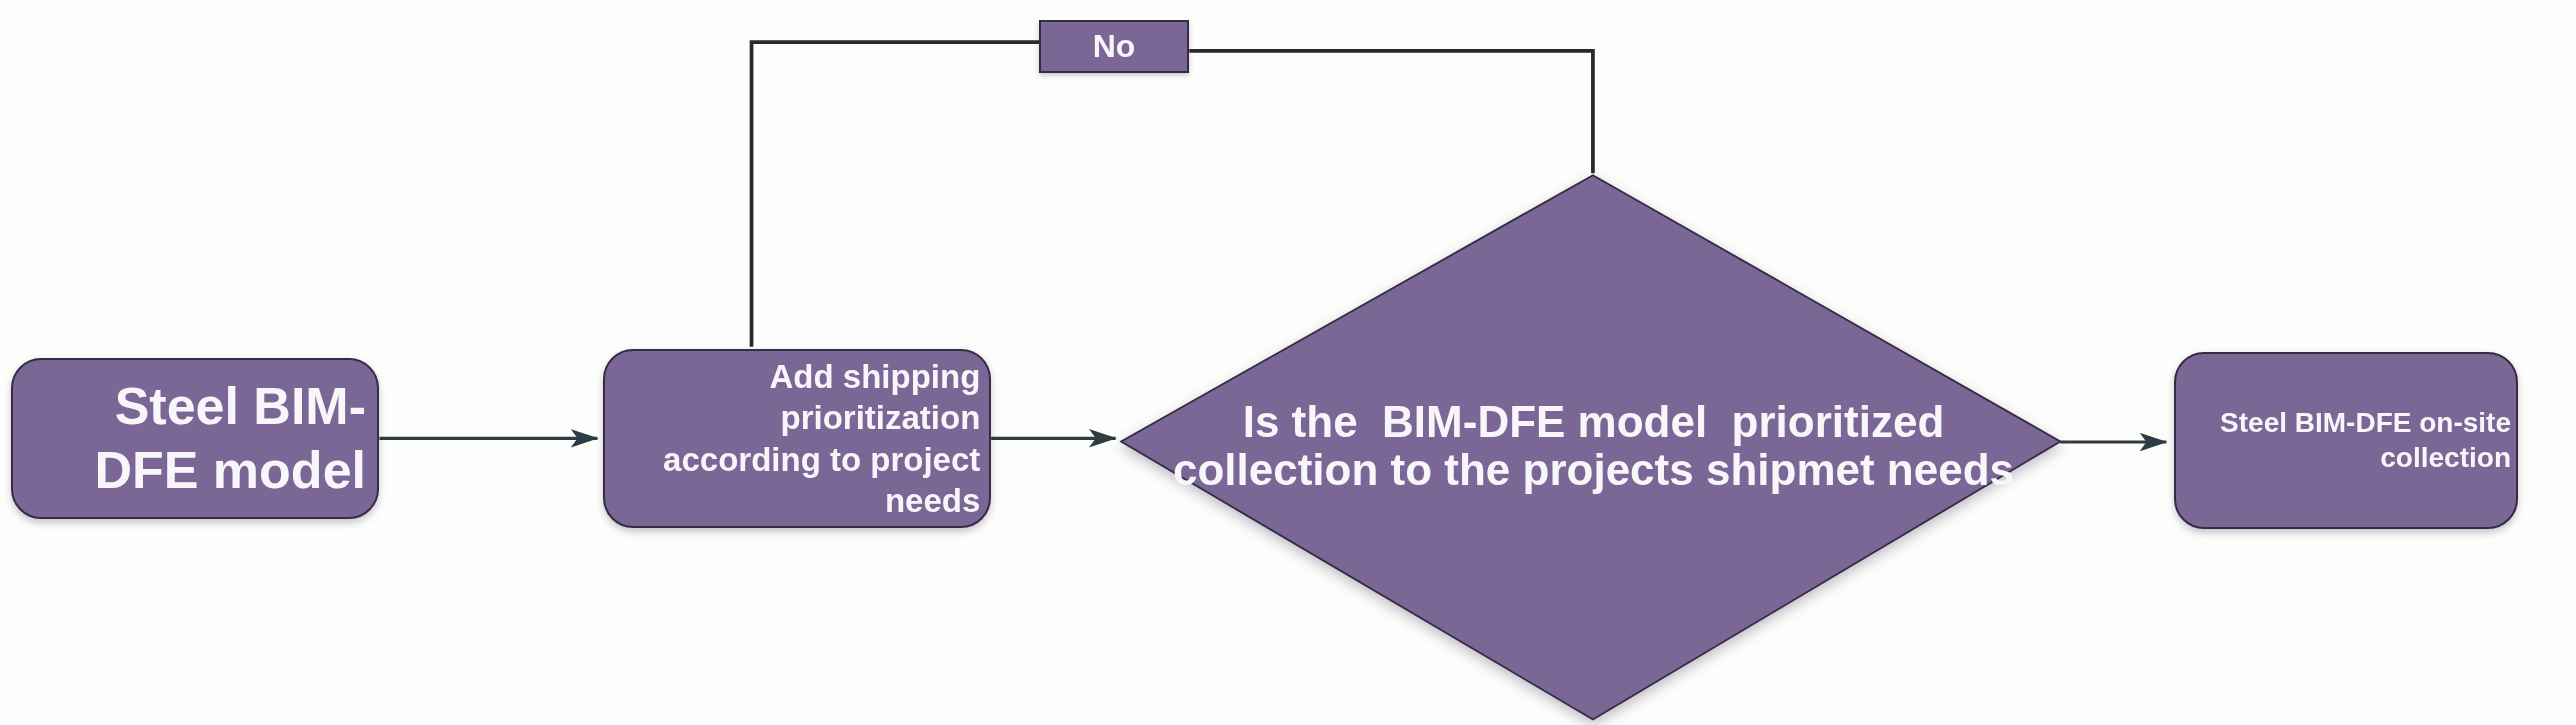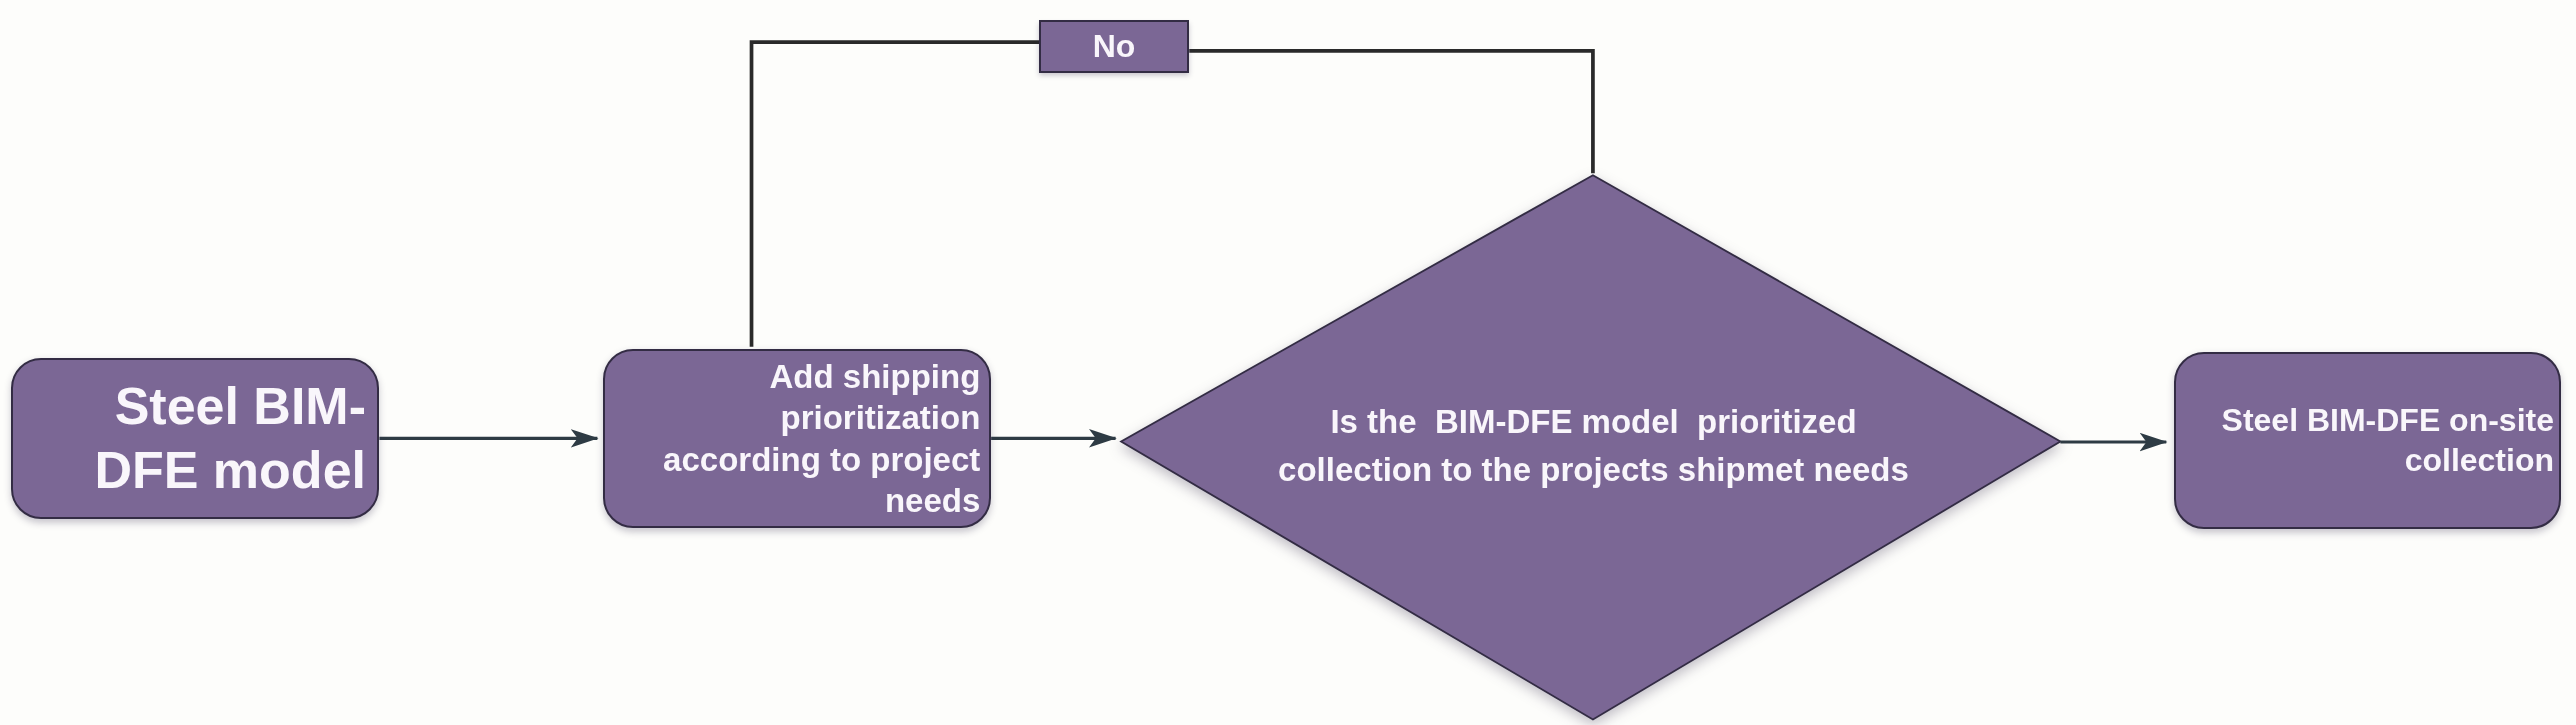--- a/index.html
+++ b/index.html
@@ -34,31 +34,31 @@
     color:var(--node-text);
     display:flex;align-items:center;justify-content:center;
     text-align:right;
     font-weight:700;
     box-sizing:border-box;
     box-shadow:0px 3.7px 7.4px rgba(45,35,70,0.25);
   }
   .node.rounded{border-radius:30px;}
   .node-start{left:11px;top:358px;width:368px;height:161px;font-size:52px;line-height:1.22;padding:0 11px;}
   .node-process{left:603px;top:349px;width:388px;height:179px;font-size:33px;line-height:1.25;padding:0 8.7px;}
-  .node-end{left:2174px;top:352px;width:387px;height:177px;font-size:32px;line-height:1.24;padding:0 5px;}
+  .node-end{left:2174px;top:352px;width:344px;height:177px;font-size:28px;line-height:1.24;padding:0 5px;}
   .edge-label-no{
     left:1039px;top:20.4px;width:150px;height:53px;
     font-size:32px;border-width:2.5px;border-radius:0;
     box-shadow:0px 3.1px 5px rgba(45,35,70,0.25);
   }
   .decision-label{
     position:absolute;
     left:1098px;top:398px;width:991px;
     color:var(--node-text);
-    font-weight:700;font-size:33px;line-height:48px;
+    font-weight:700;font-size:44px;line-height:48px;
     text-align:center;
   }
   .decision-line{white-space:pre;}
 </style>
 </head>
 <body>
 
 <div class="canvas">
 
   <svg class="connectors" viewBox="0 0 4159 1171" xmlns="http://www.w3.org/2000/svg">

